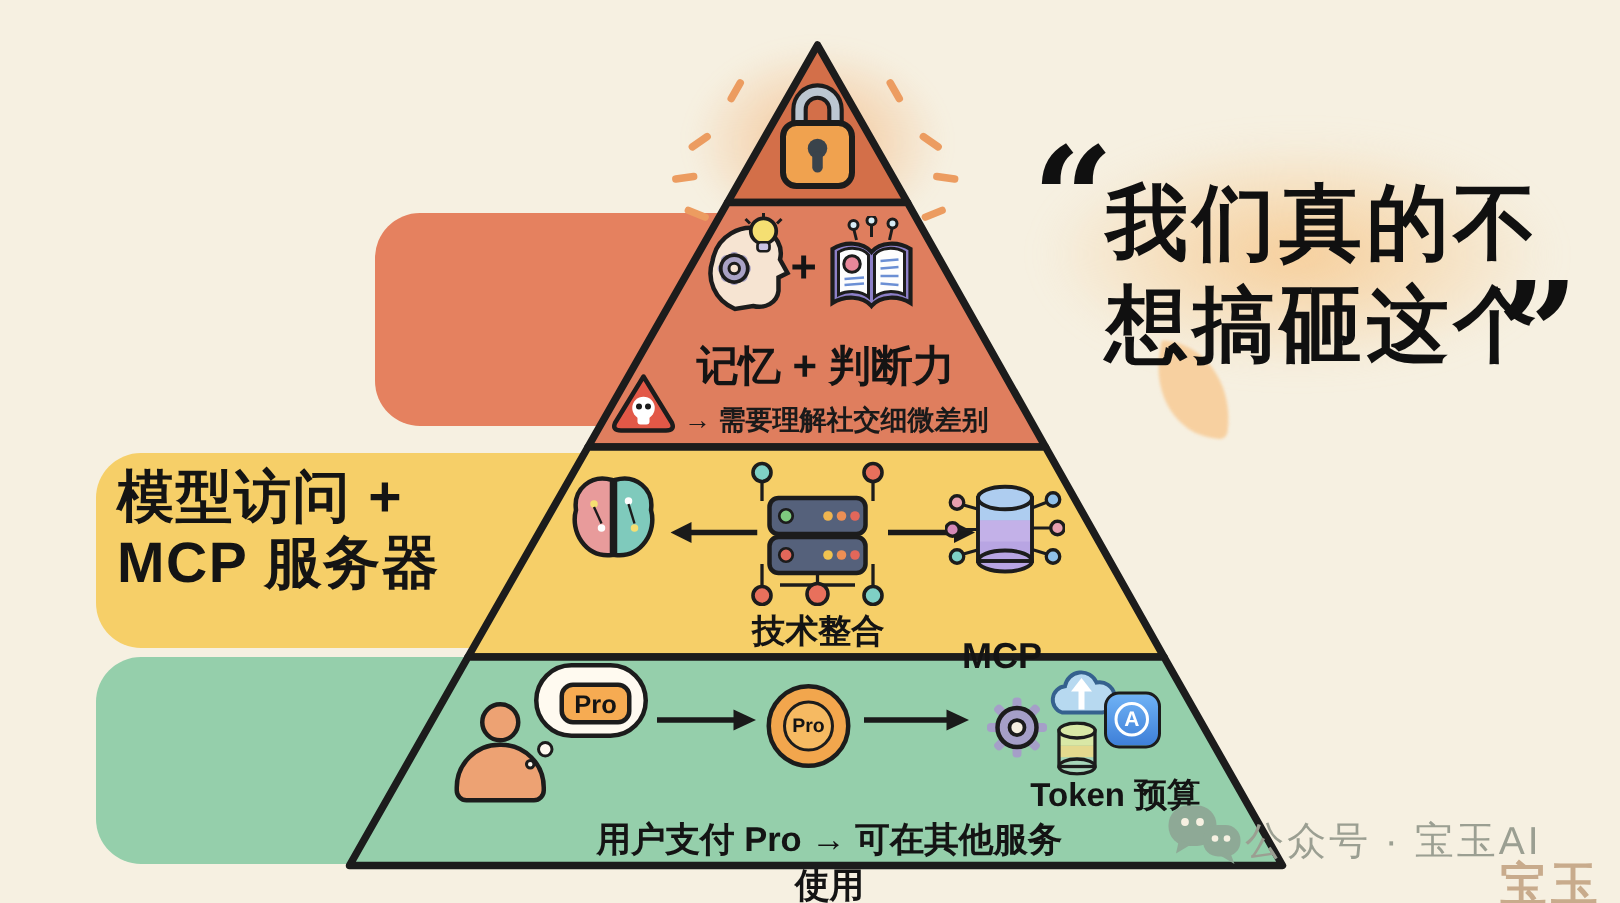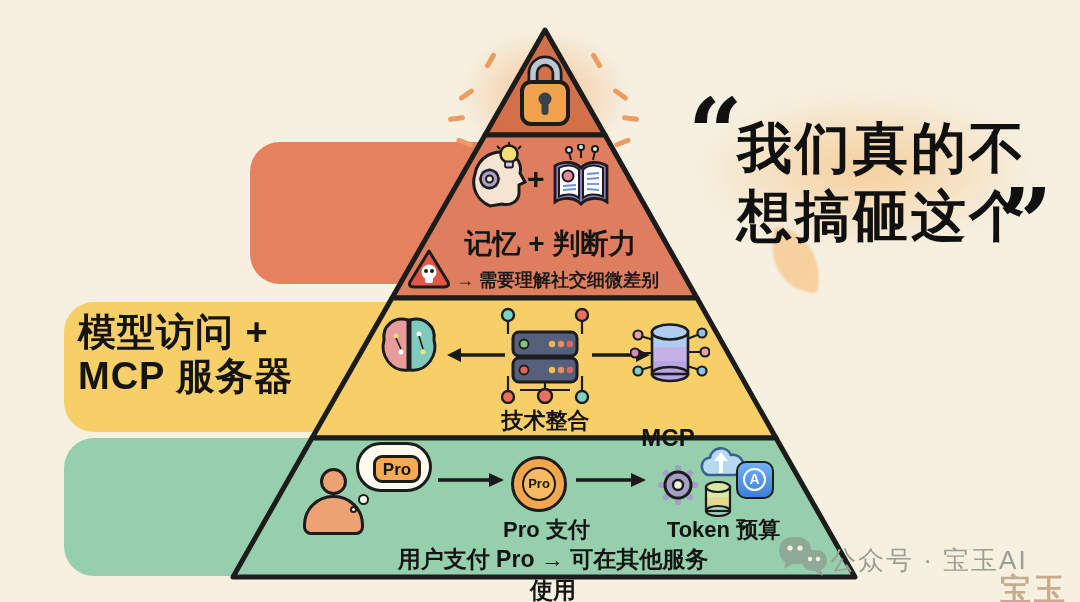--- a/index.html
+++ b/index.html
@@ -35,21 +35,21 @@
   .ctext { position:absolute; color:#141414; font-weight:900; text-align:center; }
   .t2-title { left:448px; top:225px; width:205px; font-size:28px; }
   .warn { position:absolute; left:456px; color:#1a1a1a; font-weight:800; font-size:18px; text-align:left; }
   .warn1 { top:246px; } .warn2 { top:268px; }
   .plus-sign { position:absolute; left:527px; top:162px; font-size:30px; font-weight:900; color:#141414; }
 
   .lbl-model { left:359px; top:384px; width:100px; font-size:22px; }
   .lbl-tech  { left:488px; top:406px; width:115px; font-size:22px; }
   .lbl-mcp   { left:628px; top:384px; width:80px; font-size:24px;margin-top:40px; }
   .lbl-pay   { left:494px; top:515px; width:105px; font-size:22px; }
-  .lbl-budget{ left:656px; top:515px; width:135px; font-size:22px; }
+  .lbl-budget{ left:676px; top:515px; width:135px; font-size:22px; }
   .caption   { left:388px; top:544px; width:330px; font-size:23px; font-weight:800; }
 
   .icon { position:absolute; }
 
   
   .person-head { position:absolute; left:17px; top:0; width:27px; height:27px; background:#eda273; border:3px solid #1c1c1c; border-radius:50%; }
   .person-body { position:absolute; left:0; top:27px; width:61px; height:40px; background:#eda273; border:3px solid #1c1c1c; border-radius:30px 30px 8px 8px; }
 
   
   .bubble-cloud { position:absolute; left:0; top:0; width:76px; height:50px; background:#fffaf0; border:3px solid #1c1c1c; border-radius:26px; }
@@ -248,21 +248,20 @@
   </div>
 
   <svg class="icon" style="left:438px; top:471px;" width="66" height="18" viewBox="0 0 66 18">
     <line x1="0" y1="9" x2="52" y2="9" stroke="#1a1a1a" stroke-width="3.6"></line>
     <polygon points="51,2 66,9 51,16" fill="#1a1a1a"></polygon>
   </svg>
 
   <div class="coin-outer" style="left:511px; top:456px;">
     <div class="coin-inner">Pro</div>
   </div>
-  <div class="ctext lbl-pay">Pro 支付</div>
 
   <svg class="icon" style="left:576px; top:471px;" width="70" height="18" viewBox="0 0 70 18">
     <line x1="0" y1="9" x2="56" y2="9" stroke="#1a1a1a" stroke-width="3.6"></line>
     <polygon points="55,2 70,9 55,16" fill="#1a1a1a"></polygon>
   </svg>
 
   <svg class="icon" style="left:656px; top:463px;" width="44" height="44" viewBox="0 0 44 44">
     <rect x="19" y="2" width="6" height="40" rx="2.5" fill="#a59fc8"></rect>
     <rect x="2" y="19" width="40" height="6" rx="2.5" fill="#a59fc8"></rect>
     <rect x="19" y="2" width="6" height="40" rx="2.5" fill="#a59fc8" transform="rotate(45 22 22)"></rect>

